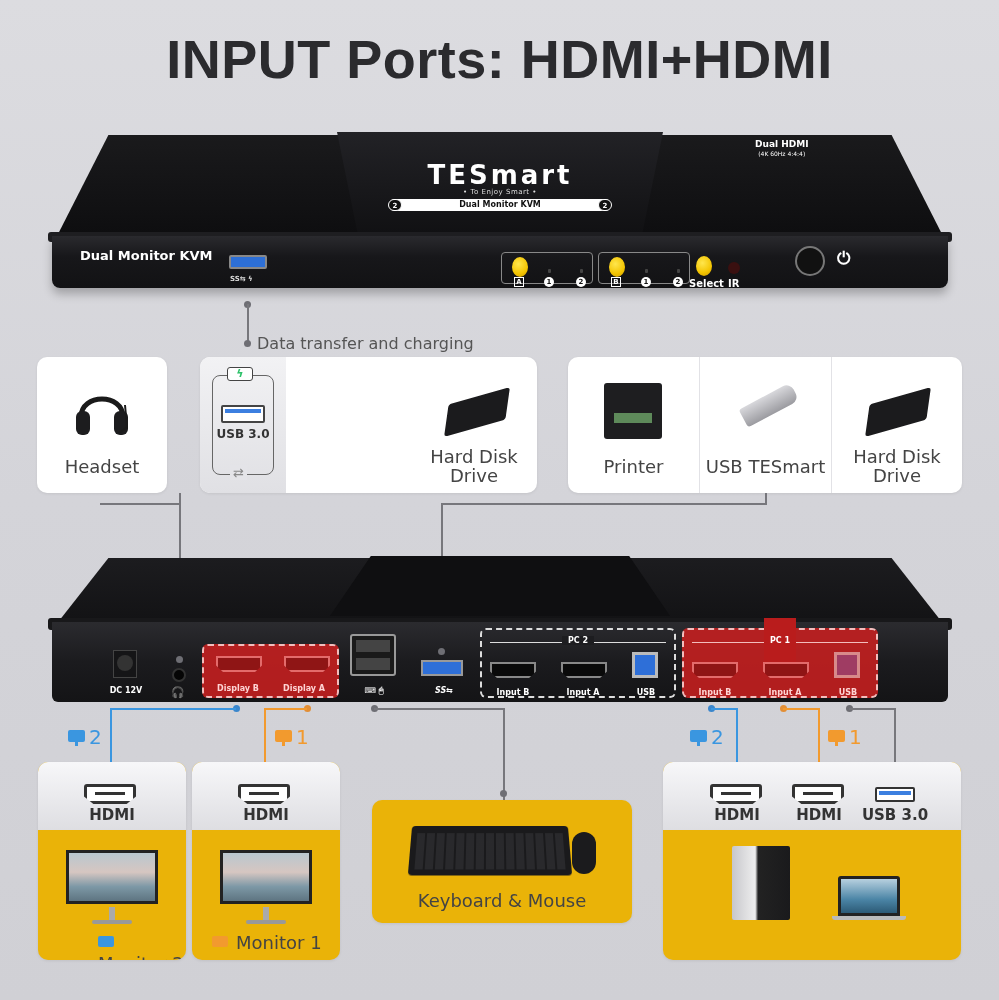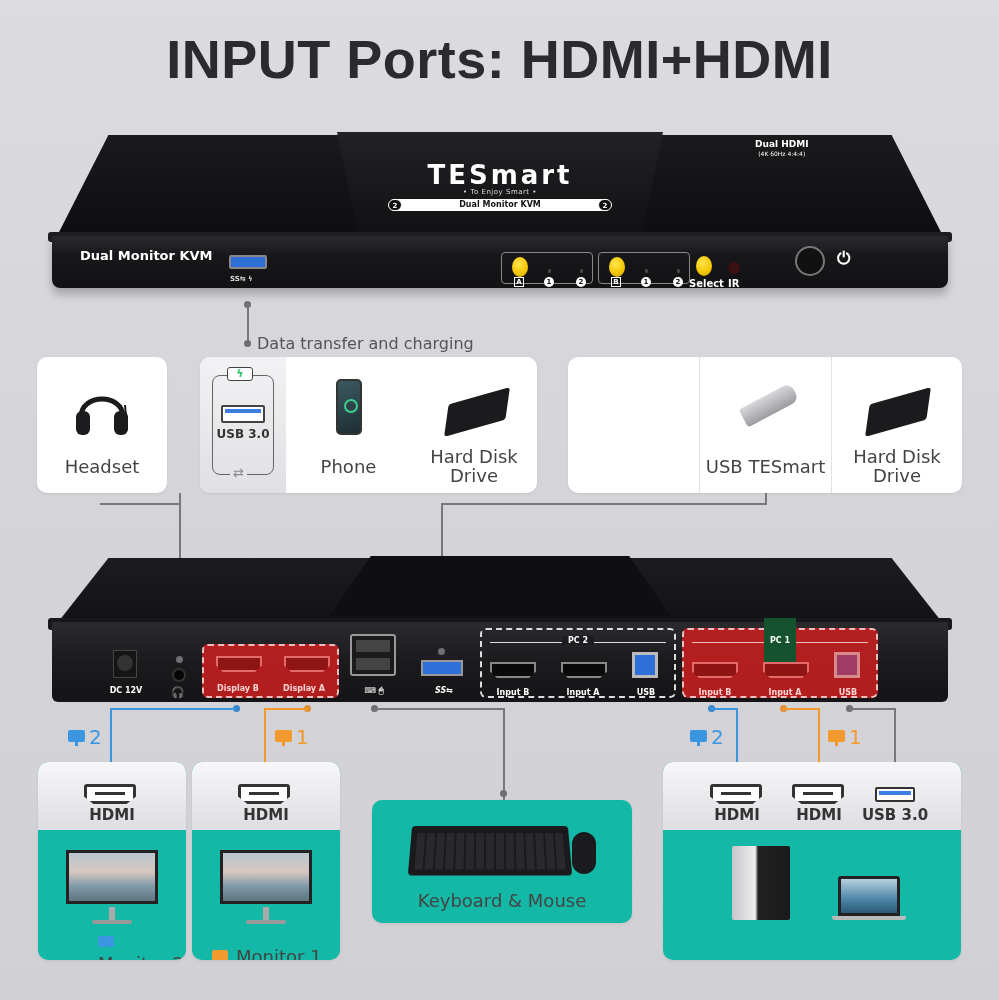--- a/index.html
+++ b/index.html
@@ -123,21 +123,21 @@
   .orange-line { background: #f29a2e; }
   .dot.blue { background: #3a86cc; }
   .dot.orange { background: #e28e35; }
   .mon-tag { position: absolute; font-size: 20px; line-height: 20px; }
   .mon-tag .ico { display: inline-block; width: 17px; height: 12px; border-radius: 2px; position: relative; top: -2px; margin-right: 4px; }
   .mon-tag .ico::after { content: ""; position: absolute; left: 7px; top: 12px; width: 3px; height: 4px; background: inherit; }
   .blue { color: #3a96e0; } .orange { color: #f29a2e; }
   .bg-blue { background: #3a96e0; } .bg-orange { background: #f29a2e; }
 
   
-  .bcard { position: absolute; background: #14b8a6; border-radius: 10px; overflow: hidden; box-shadow: 0 1px 3px rgba(0,0,0,0.08); }
+  .bcard { position: absolute; background: #eab308; border-radius: 10px; overflow: hidden; box-shadow: 0 1px 3px rgba(0,0,0,0.08); }
   .bcard .head { position: absolute; left: 0; right: 0; top: 0; height: 68px; background: linear-gradient(180deg, #f7f7f9 0%, #dedee2 100%); }
   .hdmi-ico { position: absolute; width: 52px; height: 20px; border: 3px solid #333; border-radius: 3px; clip-path: polygon(0 0, 100% 0, 100% 62%, 82% 100%, 18% 100%, 0 62%); background: #fff; }
   .hdmi-ico::after { content: ""; position: absolute; left: 8px; top: 5px; right: 8px; height: 3px; background: #333; }
   .head-lbl { position: absolute; font-size: 15px; font-weight: bold; color: #333; text-align: center; }
   .monitor-img { position: absolute; width: 92px; height: 54px; background: linear-gradient(180deg, #b9c7cf 0%, #d6c6c1 40%, #7d98a6 70%, #5e7481 100%); border: 3px solid #222; }
   .monitor-stand { position: absolute; width: 6px; height: 14px; background: #aaa; }
   .monitor-base { position: absolute; width: 40px; height: 4px; background: #999; border-radius: 2px; }
   .bottom-lbl { position: absolute; font-size: 18px; color: #444; }
   .bottom-lbl .ico { display: inline-block; width: 16px; height: 11px; border-radius: 2px; margin-right: 8px; position: relative; top: -2px; }
 
@@ -222,32 +222,32 @@
 <div class="hline" style="left:100px; top:503px; width:80px;"></div>
 
 <div class="card" style="left:200px; top:357px; width:337px; height:136px;">
   <div class="usb-panel">
     <div class="usb-frame"></div>
     <div class="batt">ϟ</div>
     <div class="usb-port-ico"></div>
     <div class="usb-panel-label">USB 3.0</div>
     <div class="cycle">⇄</div>
   </div>
-  <div class="card-cell" style="left:86px; width:125px;">
-    <div class="phone" style="left:50px;"></div>
-    <div class="lbl" style="top:100px;">Phone</div>
-  </div>
   <div class="card-cell" style="left:211px; width:126px;">
     <div class="hdd" style="left:38px; top:38px;"></div>
     <div class="lbl" style="top:90px;">Hard Disk</div>
     <div class="lbl" style="top:109px;">Drive</div>
   </div>
 </div>
 
 <div class="card" style="left:568px; top:357px; width:394px; height:136px;">
+  <div class="card-cell" style="left:0; width:131px;">
+    <div class="printer"></div>
+    <div class="lbl" style="top:100px;">Printer</div>
+  </div>
   <div class="divider" style="left:131px;"></div>
   <div class="card-cell" style="left:132px; width:131px;">
     <div class="usbstick"></div>
     <div class="lbl" style="top:100px;">USB TESmart</div>
   </div>
   <div class="divider" style="left:263px;"></div>
   <div class="card-cell" style="left:264px; width:130px;">
     <div class="hdd" style="left:38px; top:38px;"></div>
     <div class="lbl" style="top:90px;">Hard Disk</div>
     <div class="lbl" style="top:109px;">Drive</div>
@@ -289,21 +289,21 @@
     <div class="hdmi-port" style="left:8px; top:32px;"></div>
     <div class="hdmi-port" style="left:79px; top:32px;"></div>
     <div class="usb-b" style="left:150px; top:22px;"></div>
     <div class="rear-label" style="left:2px; top:58px; width:58px;">Input B</div>
     <div class="rear-label" style="left:72px; top:58px; width:58px;">Input A</div>
     <div class="rear-label" style="left:146px; top:58px; width:36px;">USB</div>
   </div>
 
   <div class="red-zone" style="left:682px; top:628px; width:196px; height:70px;">
     <div class="zone-line" style="left:8px; right:8px; top:12px; background:#f3bdbd;"></div>
-    <div class="zone-title" style="top:6px;"><span style="background:#14532d; padding:18px 6px;">PC 1</span></div>
+    <div class="zone-title" style="top:6px;"><span style="background:#b91c1c; padding:18px 6px;">PC 1</span></div>
     <div class="hdmi-port" style="left:8px; top:32px;"></div>
     <div class="hdmi-port" style="left:79px; top:32px;"></div>
     <div class="usb-b red" style="left:150px; top:22px;"></div>
     <div class="rear-label" style="left:2px; top:58px; width:58px; color:#ffd4d4;">Input B</div>
     <div class="rear-label" style="left:72px; top:58px; width:58px; color:#ffd4d4;">Input A</div>
     <div class="rear-label" style="left:146px; top:58px; width:36px; color:#ffd4d4;">USB</div>
   </div>
 </div>
 
 <div class="dot blue" style="left:233px; top:705px;"></div>
@@ -329,21 +329,21 @@
   <div class="bottom-lbl" style="left:20px; top:170px;margin-left:40px;"><span class="ico bg-blue"></span><span>Monitor 2</span></div>
 </div>
 
 <div class="bcard" style="left:192px; top:762px; width:148px; height:198px;">
   <div class="head"></div>
   <div class="hdmi-ico" style="left:46px; top:22px;"></div>
   <div class="head-lbl" style="left:0; width:148px; top:44px;">HDMI</div>
   <div class="monitor-img" style="left:28px; top:88px;"></div>
   <div class="monitor-stand" style="left:71px; top:145px;"></div>
   <div class="monitor-base" style="left:54px; top:158px;"></div>
-  <div class="bottom-lbl" style="left:20px; top:184px;"><span class="ico bg-orange"></span><span>Monitor 1</span></div>
+  <div class="bottom-lbl" style="left:20px; top:170px;"><span class="ico bg-orange"></span><span>Monitor 1</span></div>
 </div>
 
 <div class="dot" style="left:371px; top:705px;"></div>
 <div class="hline" style="left:374px; top:708px; width:130px;"></div>
 <div class="vline" style="left:503px; top:708px; height:92px;"></div>
 <div class="dot" style="left:500px; top:790px;"></div>
 
 <div class="bcard" style="left:372px; top:800px; width:260px; height:123px;">
 </div>
 <div class="keyboard"></div>

